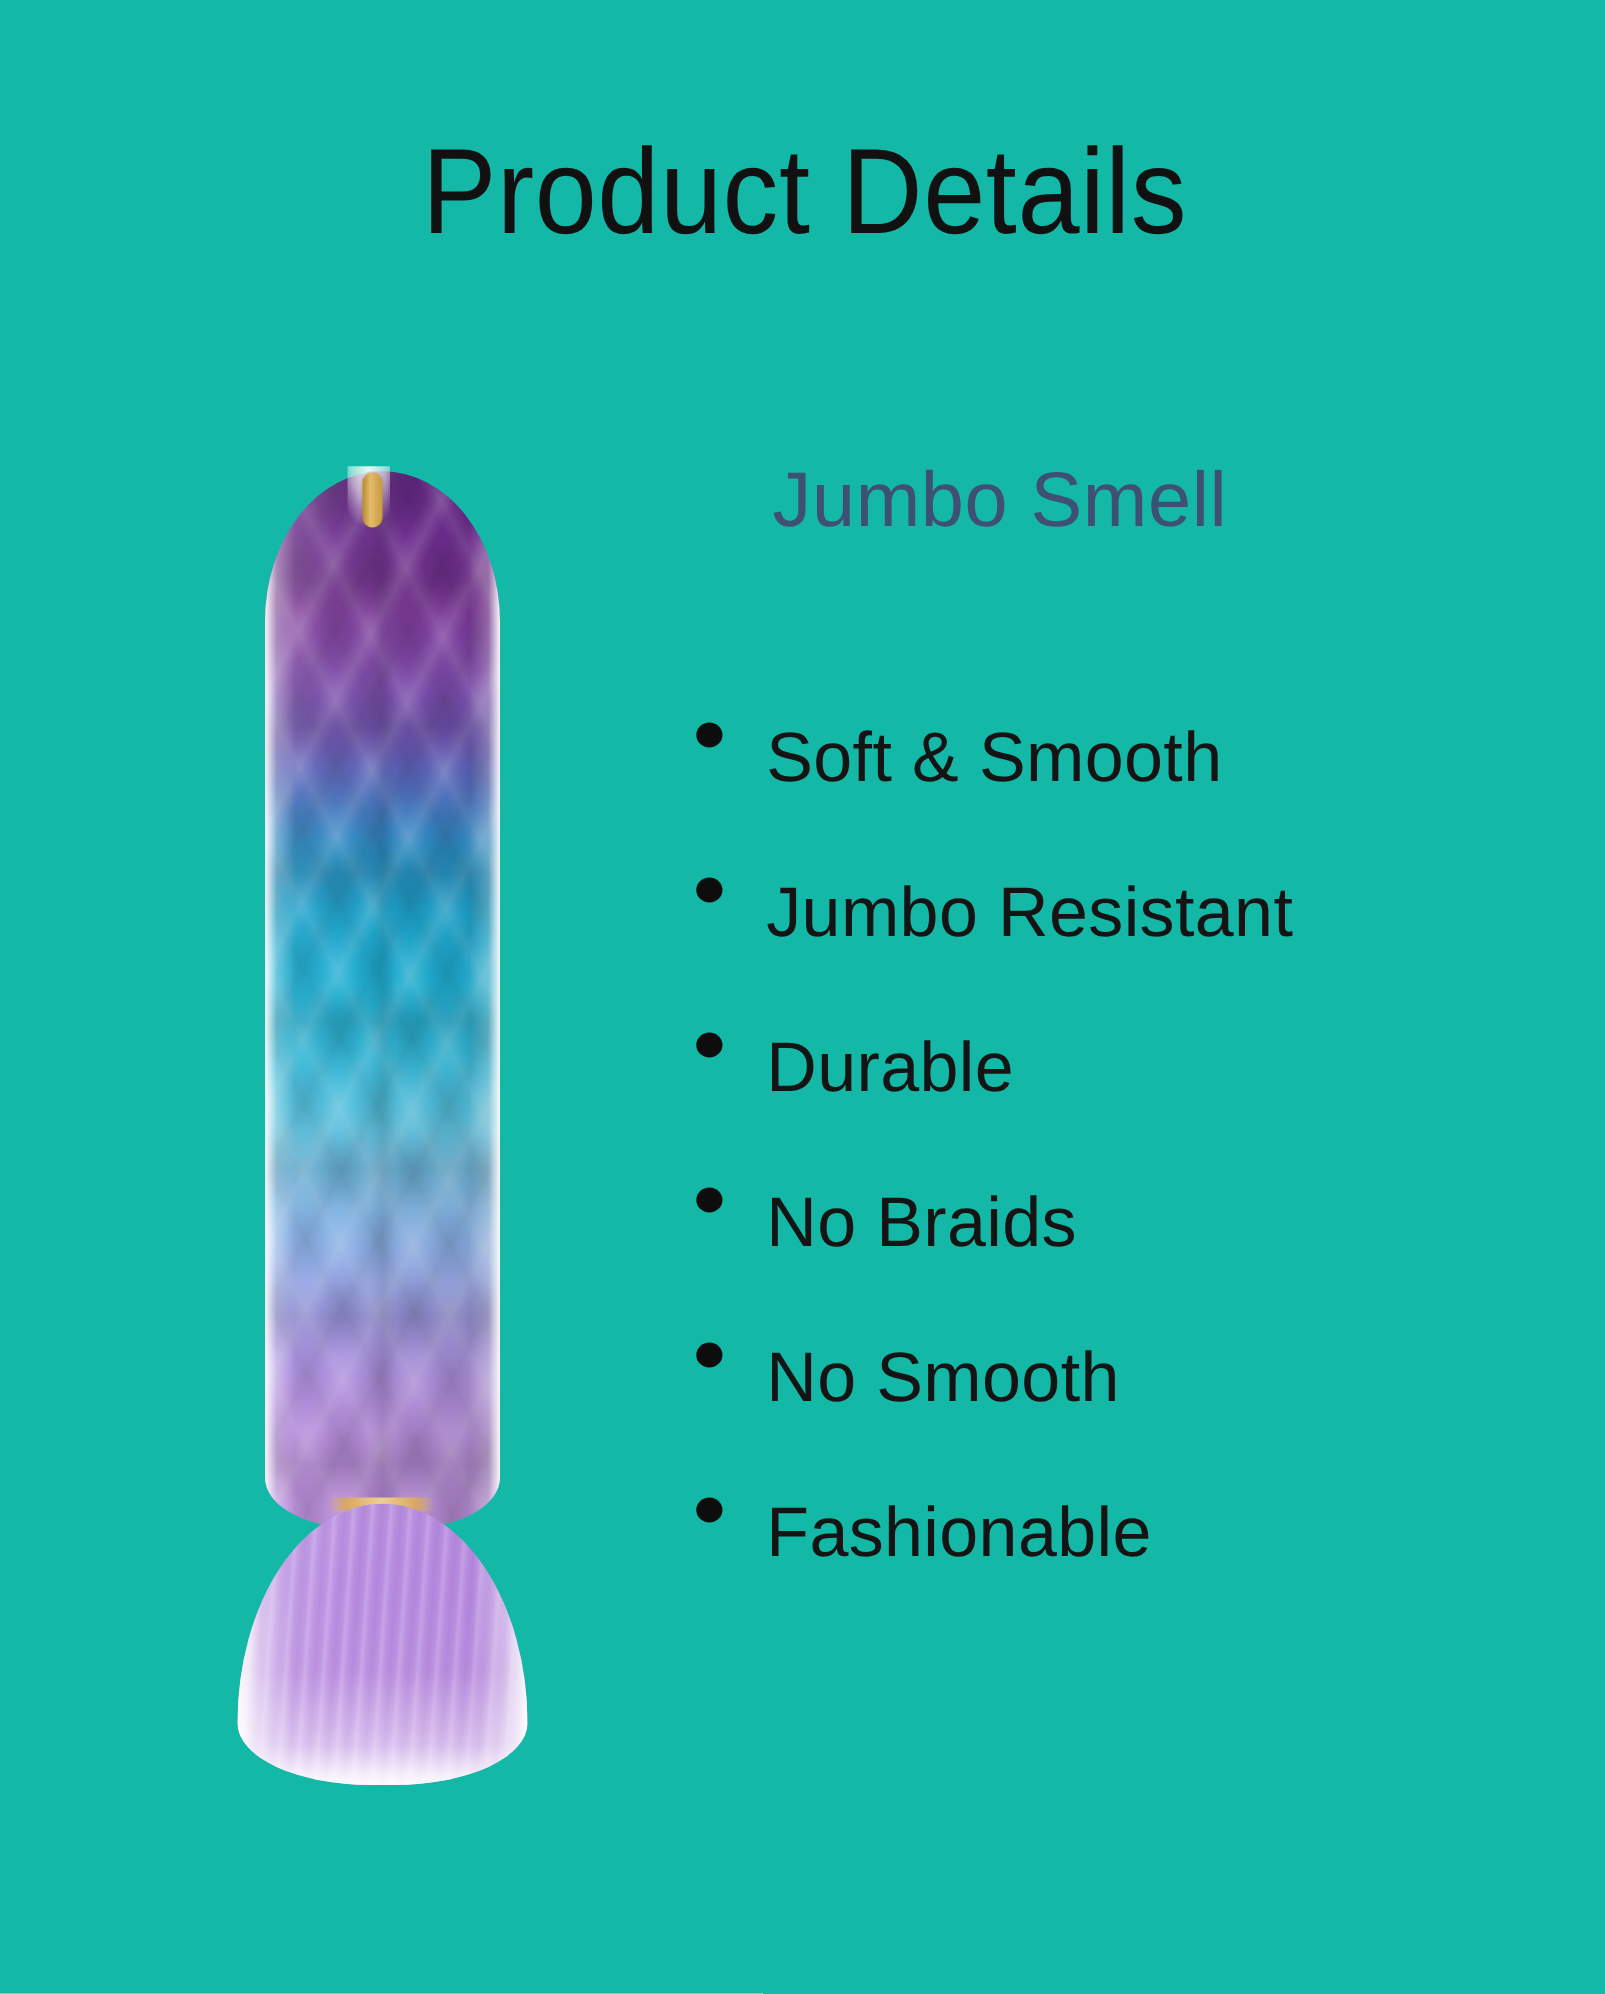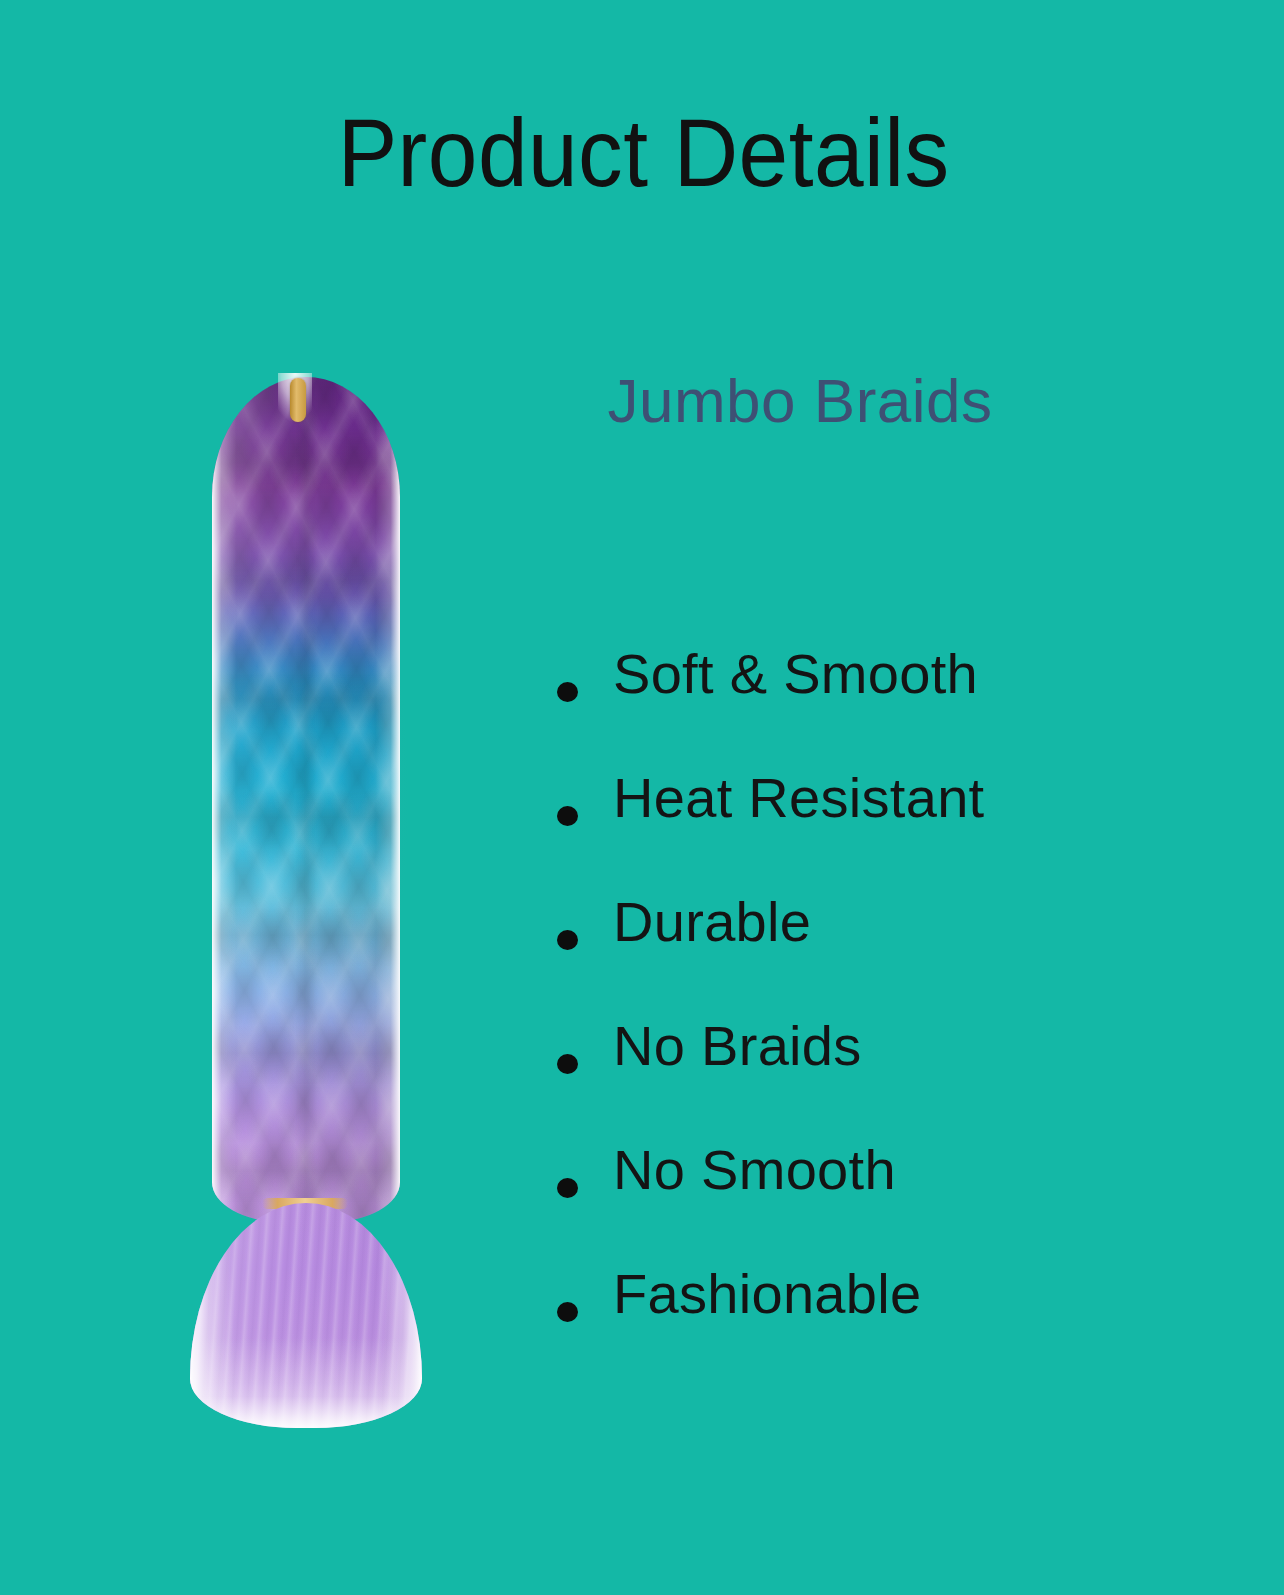--- a/index.html
+++ b/index.html
@@ -64,21 +64,21 @@
     padding: 0;
     position: absolute;
     left: 57px;
     top: 208px;
     width: 640px;
   }
   .feature-item {
     position: relative;
     height: 124px;
     display: flex;
-    align-items: flex-end;
+    align-items: flex-start;
   }
   .bullet-dot {
     width: 21px;
     height: 20px;
     border-radius: 50%;
     background: #0d0d0d;
     flex: 0 0 auto;
     margin-right: 35px;
   }
   .feature-label {
@@ -332,30 +332,30 @@
 
     <div class="braid-tail">
       <div class="tail-strands"></div>
       <div class="tail-sheen"></div>
       <div class="tail-feather"></div>
     </div>
   </div>
 
   <div class="right-col">
 
-    <div class="product-heading">Jumbo Braids</div>
+    <div class="product-heading">Jumbo Smell</div>
 
     <ul class="feature-list">
       <li class="feature-item">
         <span class="bullet-dot"></span>
         <span class="feature-label">Soft &amp; Smooth</span>
       </li>
       <li class="feature-item">
         <span class="bullet-dot"></span>
-        <span class="feature-label">Heat Resistant</span>
+        <span class="feature-label">Jumbo Resistant</span>
       </li>
       <li class="feature-item">
         <span class="bullet-dot"></span>
         <span class="feature-label">Durable</span>
       </li>
       <li class="feature-item">
         <span class="bullet-dot"></span>
         <span class="feature-label">No Braids</span>
       </li>
       <li class="feature-item">

